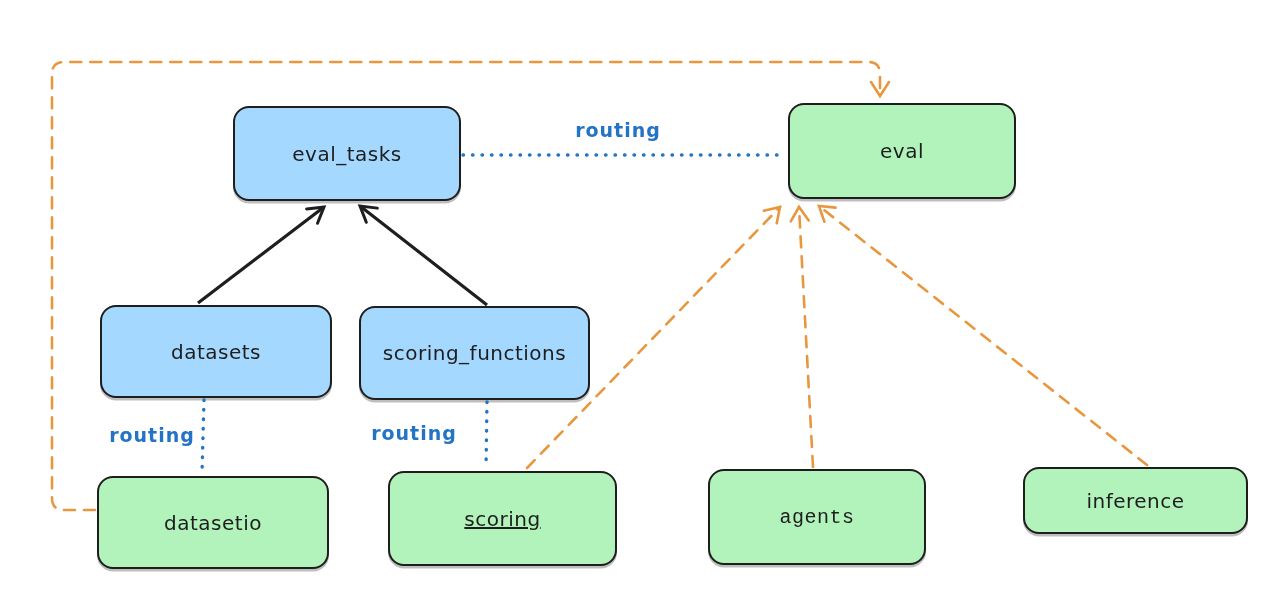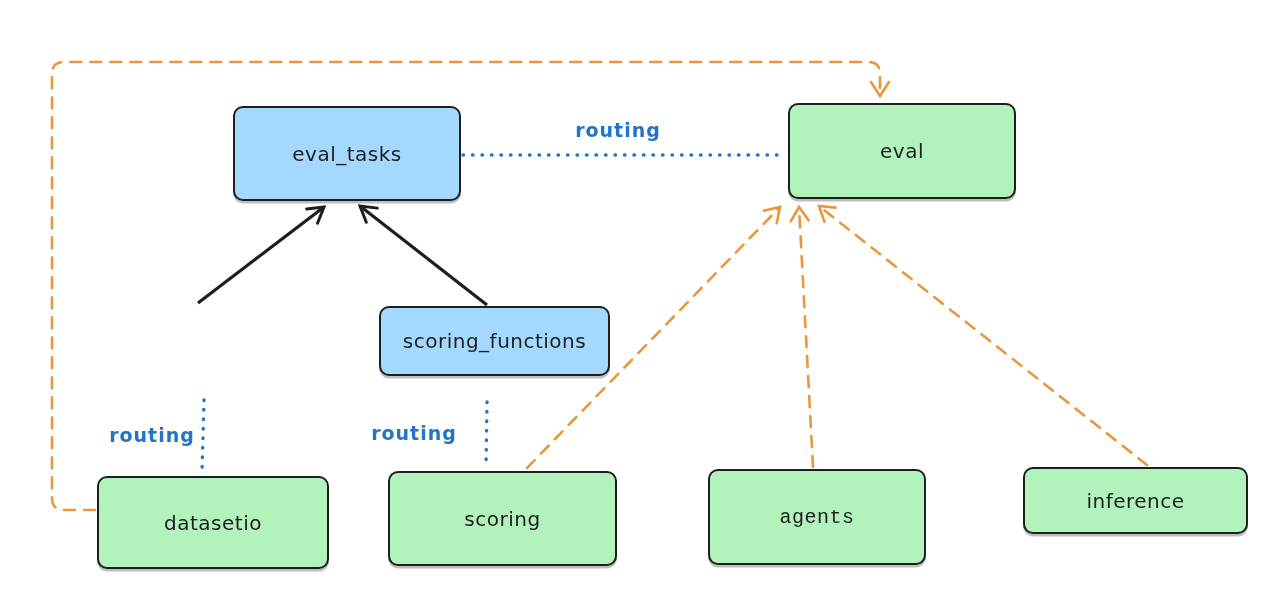--- a/index.html
+++ b/index.html
@@ -10,50 +10,53 @@
     font-family:"DejaVu Sans", sans-serif;
     overflow:hidden;
   }
   .edges-svg{
     position:absolute;left:0;top:0;width:1280px;height:596px;
     pointer-events:none;z-index:2;
   }
   .node{
     position:absolute;box-sizing:border-box;
     display:flex;align-items:center;justify-content:center;
-    border:2.6px solid #1e1e1e;border-radius:10px;
+    border:2.6px solid #1e1e1e;border-radius:16px;
     font-size:20px;color:#1e1e1e;letter-spacing:.5px;
     box-shadow:0 2.5px 0 rgba(70,70,70,.35);
     z-index:1;
   }
   .node.blue{background:#a5d8ff;}
   .node.green{background:#b2f2bb;}
   .n-eval_tasks{left:233px;top:106px;width:228px;height:95px;}
   .n-eval{left:788px;top:103px;width:228px;height:96px;align-items:center;}
   .n-datasets{left:100px;top:305px;width:232px;height:93px;}
-  .n-scoring_functions{left:379px;top:306px;width:231px;height:70px;}
+  .n-scoring_functions{left:359px;top:306px;width:231px;height:94px;}
   .n-datasetio{left:97px;top:476px;width:232px;height:93px;}
-  .n-scoring{left:388px;top:471px;width:229px;height:95px;}
+  .n-scoring{left:388px;top:471px;width:229px;height:95px;text-decoration:underline;}
   .n-agents{left:708px;top:469px;width:218px;height:96px;font-family:Liberation Mono, monospace;}
   .n-inference{left:1023px;top:467px;width:225px;height:67px;}
   .routing-label{
     font-family:"DejaVu Sans", sans-serif;
     font-weight:bold;font-size:19px;fill:#2374c4;letter-spacing:1px;
   }
 </style>
 </head>
 <body>
 
 <div class="canvas">
 
   <div class="node blue n-eval_tasks">
     <span>eval_tasks</span>
   </div>
   <div class="node green n-eval">
     <span>eval</span>
+  </div>
+  <div class="node blue n-datasets">
+    <span>datasets</span>
   </div>
   <div class="node blue n-scoring_functions">
     <span>scoring_functions</span>
   </div>
   <div class="node green n-datasetio">
     <span>datasetio</span>
   </div>
   <div class="node green n-scoring">
     <span>scoring</span>
   </div>

